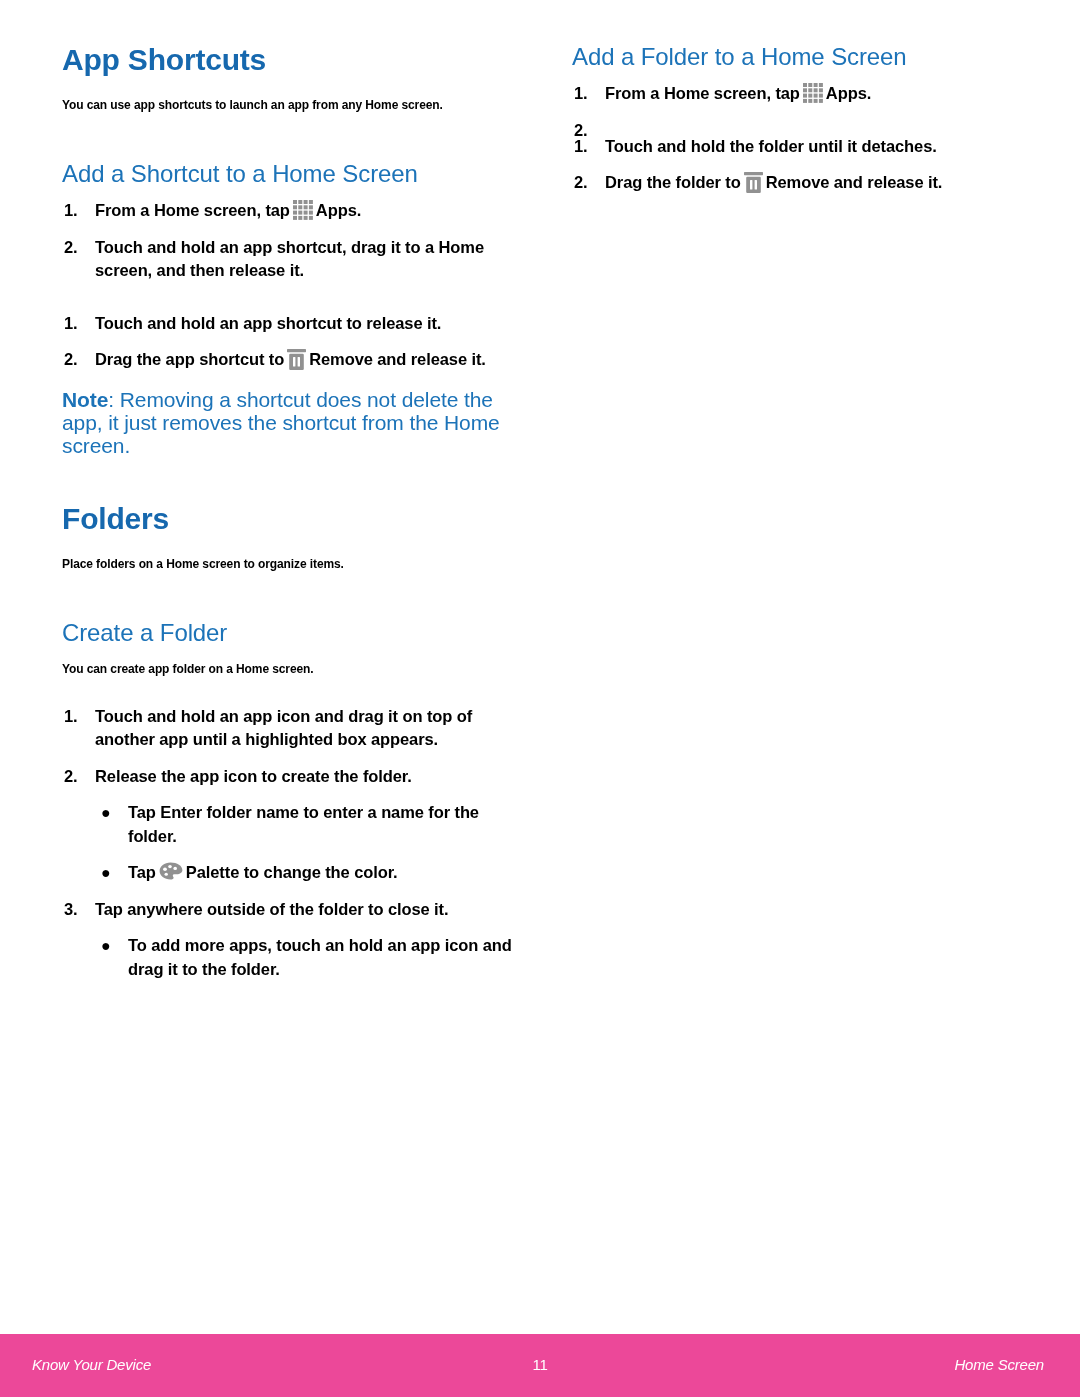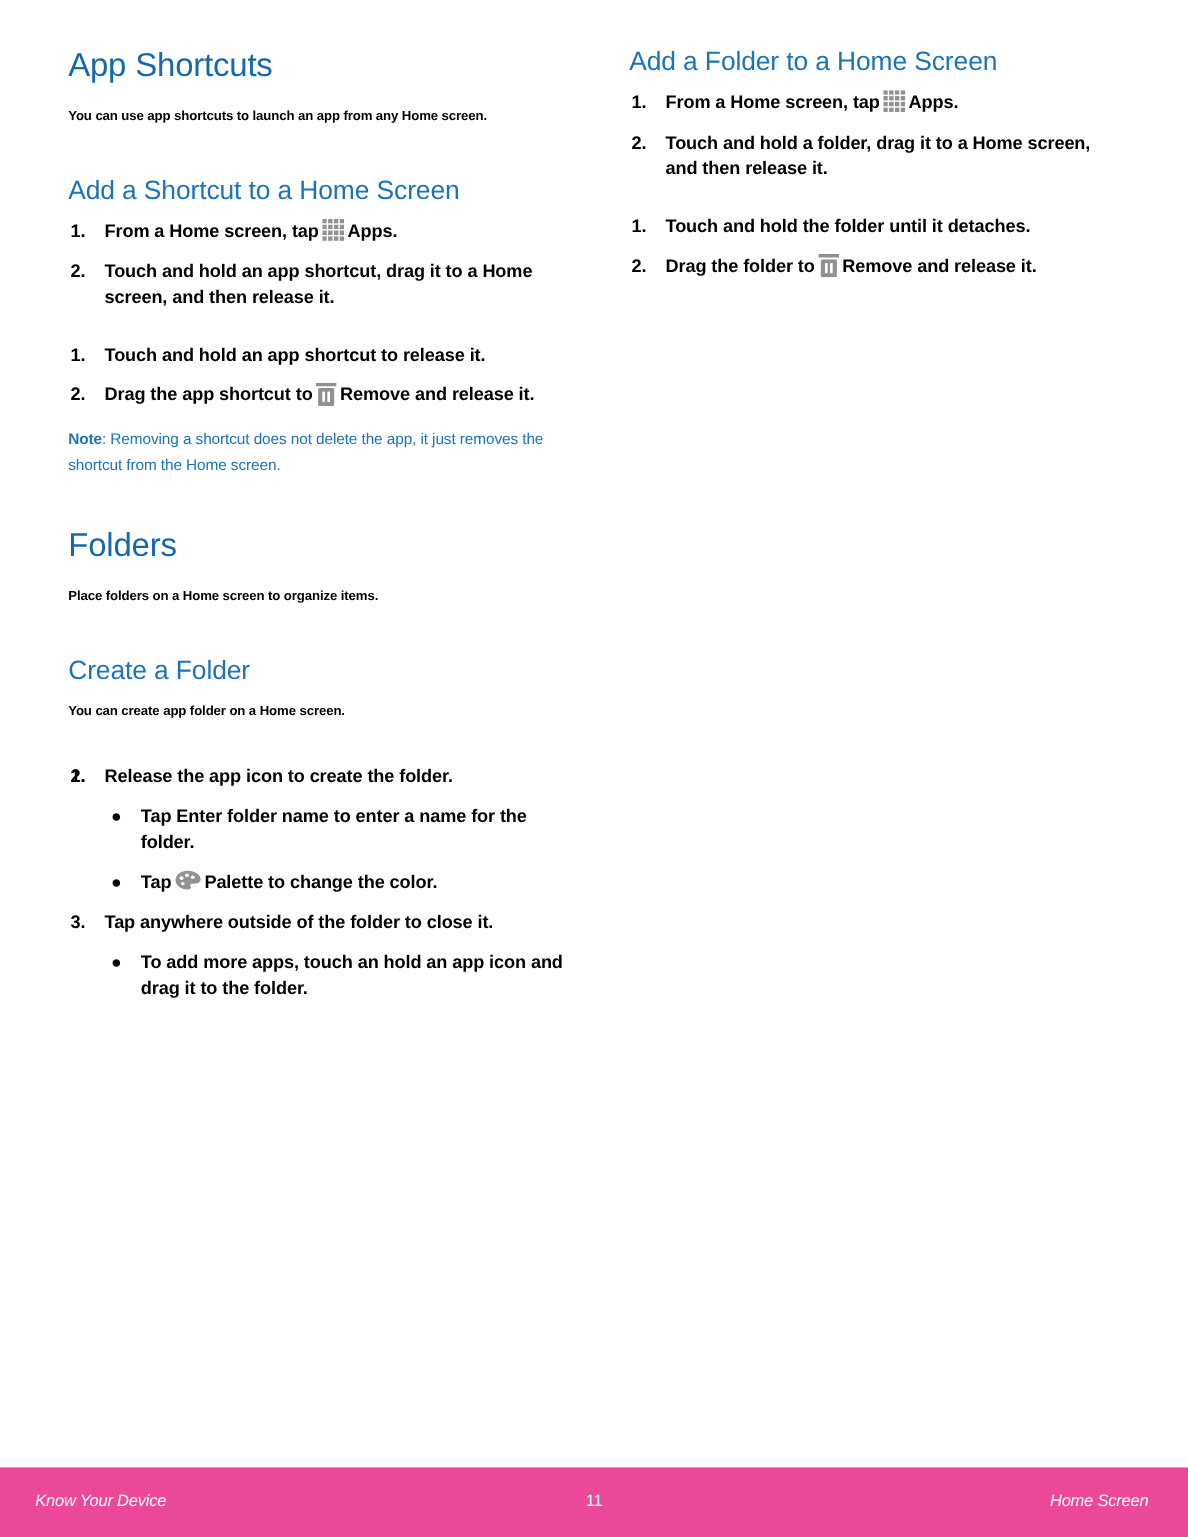--- a/index.html
+++ b/index.html
@@ -27,21 +27,21 @@
   .col {
     position: absolute;
     top: 42px;
   }
   .col-left  { left: 62px;  width: 452px; }
   .col-right { left: 572px; width: 452px; }
 
   h1.doc-h1 {
     font-size: 30px;
     line-height: 36px;
-    font-weight: normal;
+    font-weight: bold;
     color: #1668ae;
     margin: 0 0 16px 0;
     letter-spacing: -0.2px;
   }
   h2.doc-h2 {
     font-size: 24px;
     line-height: 30px;
     font-weight: normal;
     color: #1c73b8;
     margin: 0 0 10px 0;
@@ -53,21 +53,21 @@
 
   p.body {
     font-size: 12px;
     line-height: 23px;
     margin: 0 0 16px 0;
     font-weight: bold;
     letter-spacing: -0.1px;
   }
 
   p.note {
-    font-size: 14px;
+    font-size: 21px;
     line-height: 23px;
     margin: 16px 0 0 0;
     color: #1c73b8;
     font-weight: normal;
     letter-spacing: -0.1px;
   }
   p.note b { font-weight: bold; }
 
   ol.steps, ul.bullets {
     list-style: none;
@@ -226,21 +226,21 @@
     <div class="spacer-lg"></div>
 
     <h2 class="doc-h2">Create a Folder</h2>
 
     <p class="body">You can create app folder on a Home screen.</p>
 
     <div class="spacer-sm"></div>
 
     <ol class="steps">
       <li class="step">
-        <span class="num">1.</span>
+        <span class="num">1.</span><span>Touch and hold an app icon and drag it on top of another app until a highlighted box appears.</span>
       </li>
       <li class="step">
         <span class="num">2.</span><span>Release the app icon to create the folder.</span>
       </li>
     </ol>
 
     <ul class="bullets">
       <li class="bullet">
         <span class="dot">●</span><span>Tap</span> <b>Enter folder name</b> <span>to enter a name for the folder.</span>
       </li>
@@ -292,21 +292,21 @@
                 <rect x="10.6" y="10.6" width="4" height="4"></rect>
                 <rect x="15.9" y="10.6" width="4" height="4"></rect>
                 <rect x="0" y="15.9" width="4" height="4"></rect>
                 <rect x="5.3" y="15.9" width="4" height="4"></rect>
                 <rect x="10.6" y="15.9" width="4" height="4"></rect>
                 <rect x="15.9" y="15.9" width="4" height="4"></rect>
               </g>
             </svg></span><span>Apps.</span>
       </li>
       <li class="step">
-        <span class="num">2.</span><span>Touch and hold a folder, drag it to a Home screen, and then release it.</span>
+        <span class="num">2.</span>
       </li>
     </ol>
 
     <div class="spacer-md"></div>
 
 
     <ol class="steps">
       <li class="step">
         <span class="num">1.</span><span>Touch and hold the folder until it detaches.</span>
       </li>

